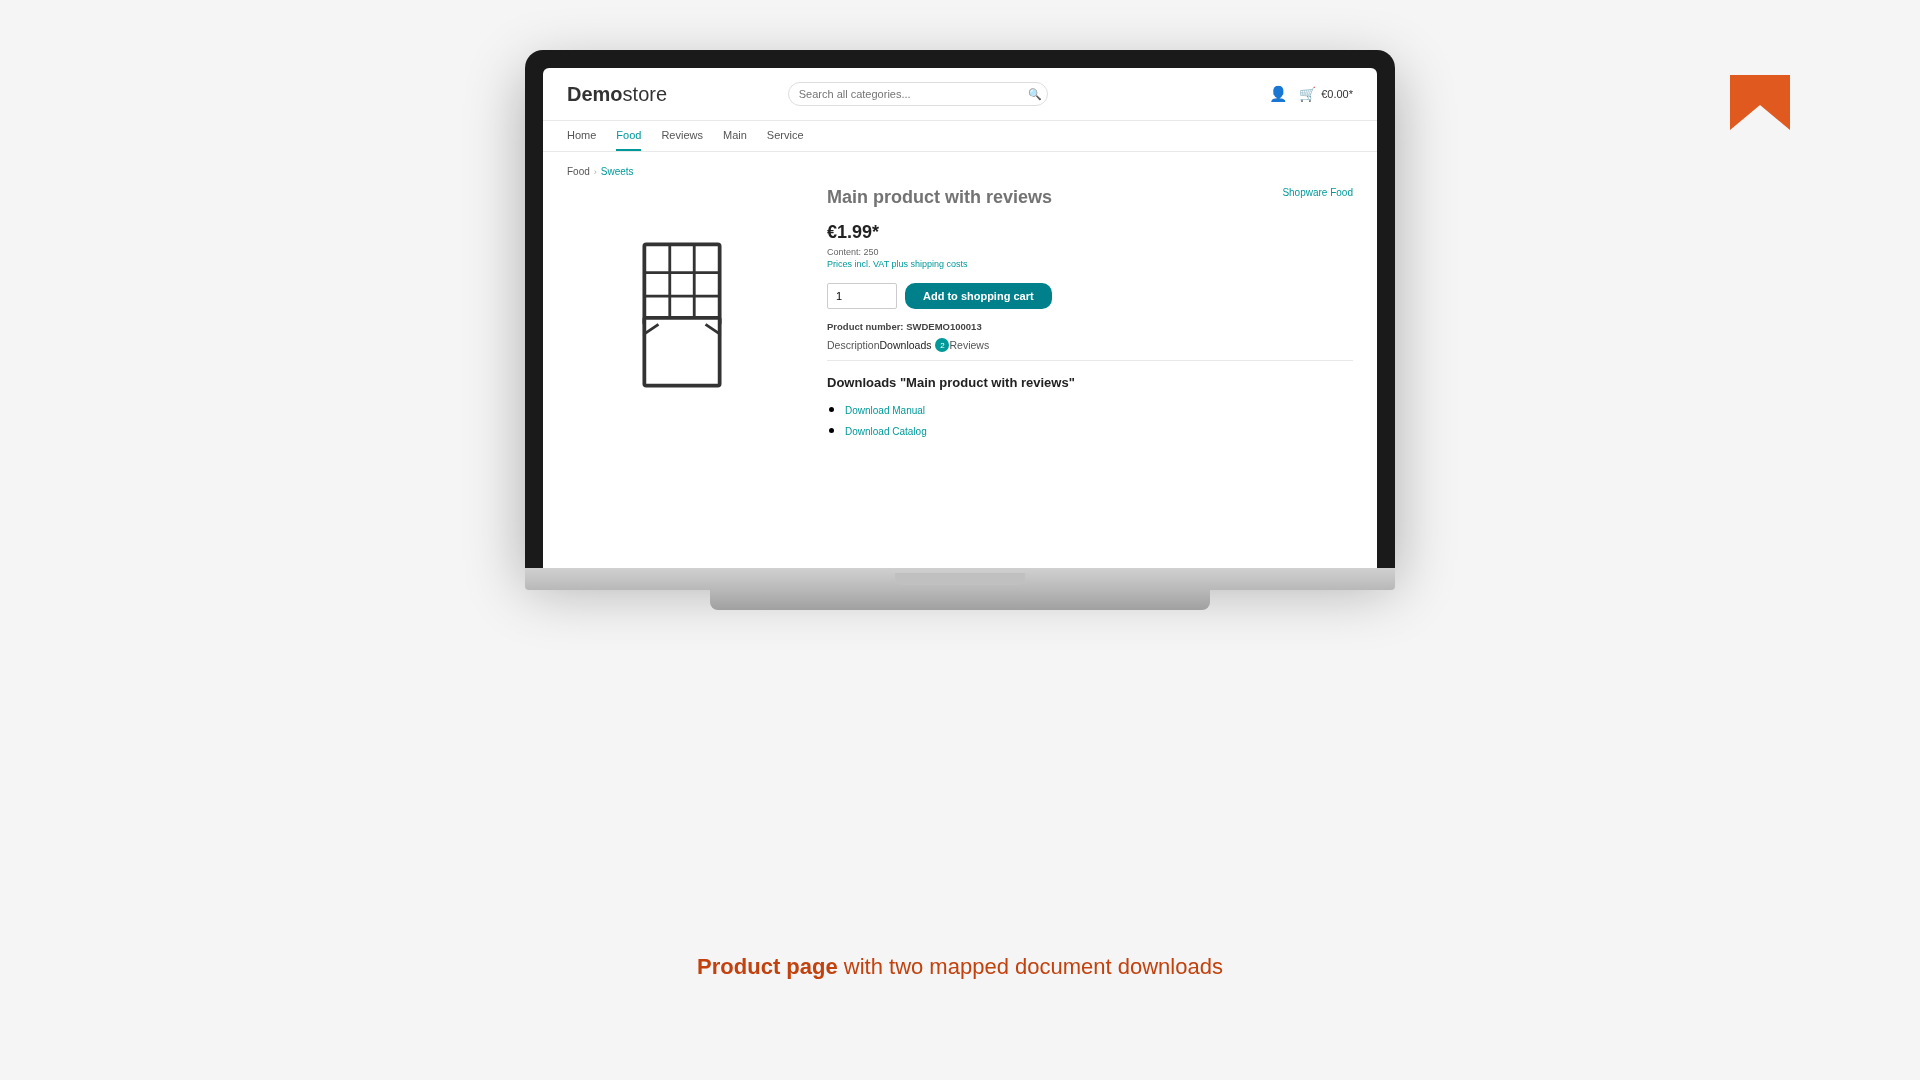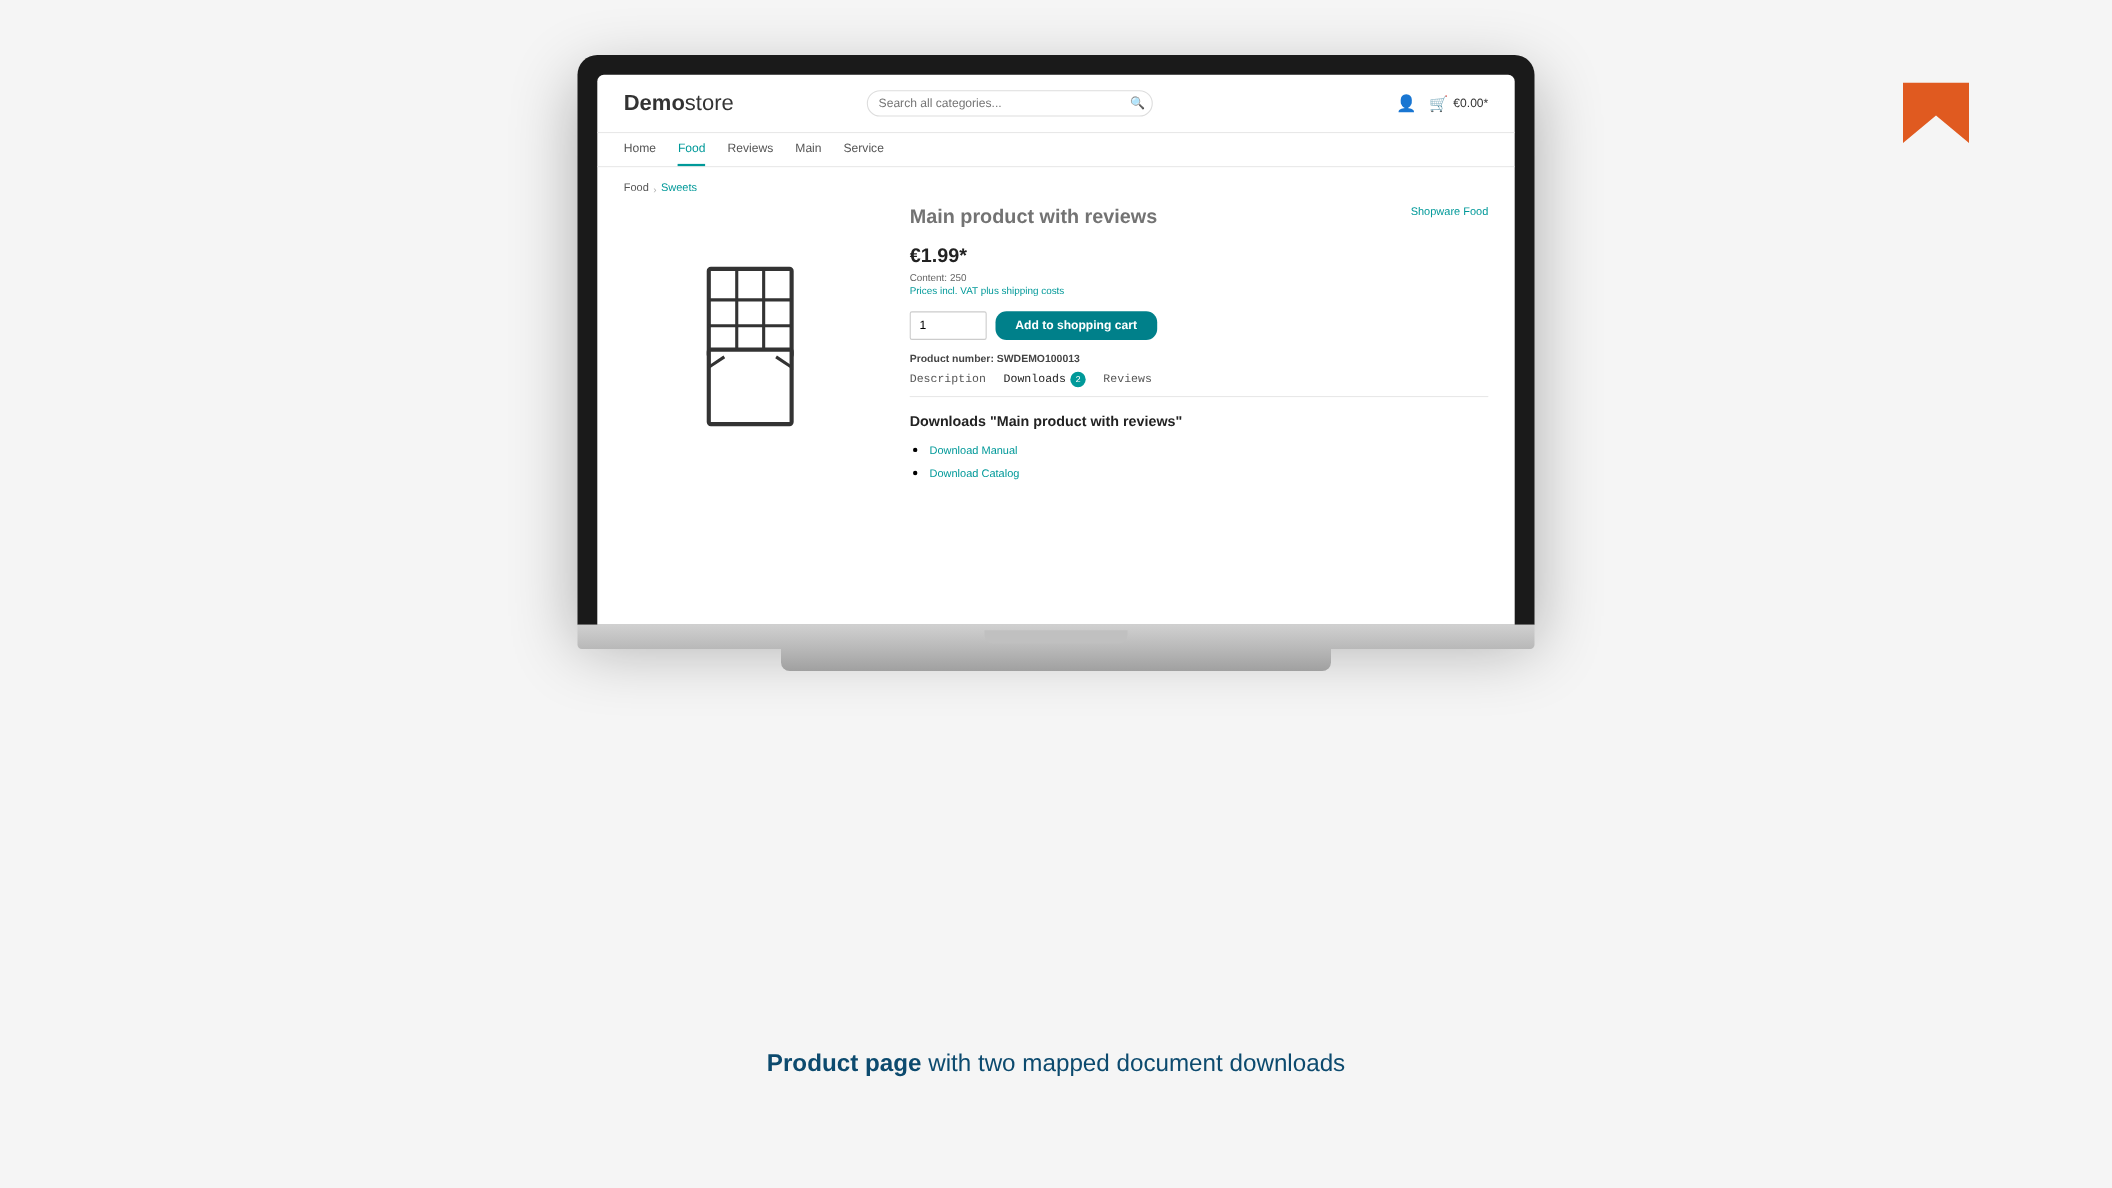--- a/index.html
+++ b/index.html
@@ -259,25 +259,23 @@
       font-size: 9.5px;
       color: #444;
     }
     .product-number span {
       font-weight: 600;
     }
 
     
     .product-tabs {
       display: flex;
-      gap: 16px;
       border-bottom: 1px solid #e8e8e8;
       margin-bottom: 14px;
       padding-bottom: 0;
-      font-family: Liberation Mono, monospace;
     }
     .tab-item {
       font-size: 10.5px;
       color: #555;
       padding: 6px 0;
       cursor: pointer;
       border-bottom: 2px solid transparent;
       display: flex;
       align-items: center;
       gap: 4px;
@@ -324,21 +322,21 @@
       height: 160px;
     }
 
     
     .bottom-caption {
       position: absolute;
       bottom: 100px;
       left: 50%;
       transform: translateX(-50%);
       font-size: 22px;
-      color: #0c4a6e;
+      color: #c2410c;
       white-space: nowrap;
       font-weight: 300;
     }
     .bottom-caption strong {
       font-weight: 700;
     }
 
     
     .m-logo {
       position: absolute;

